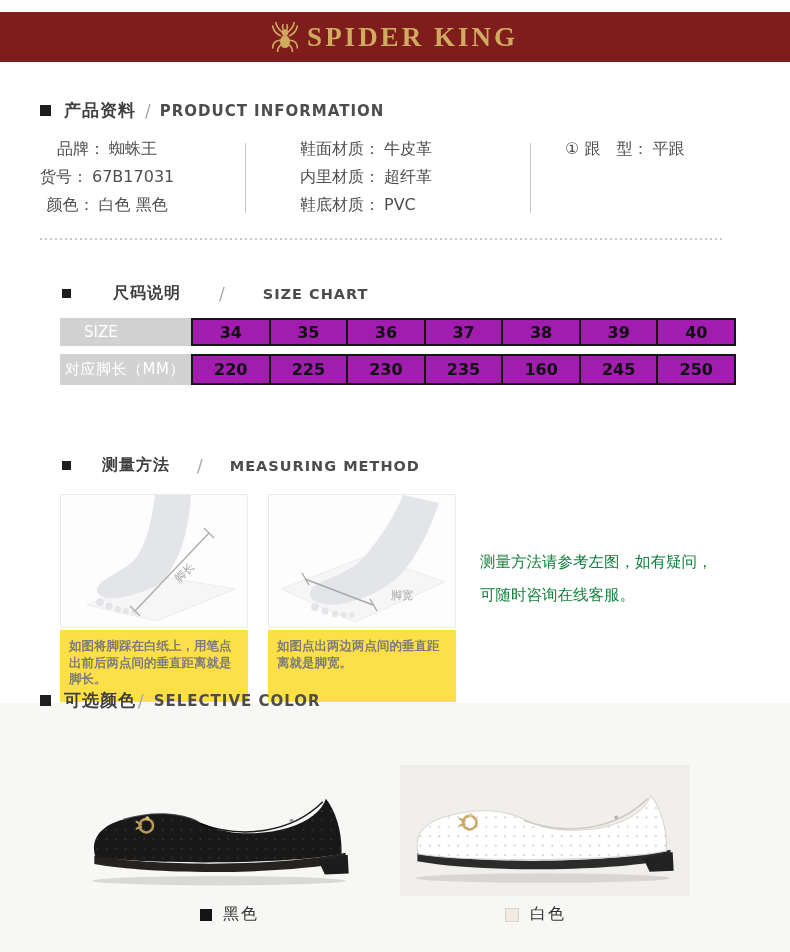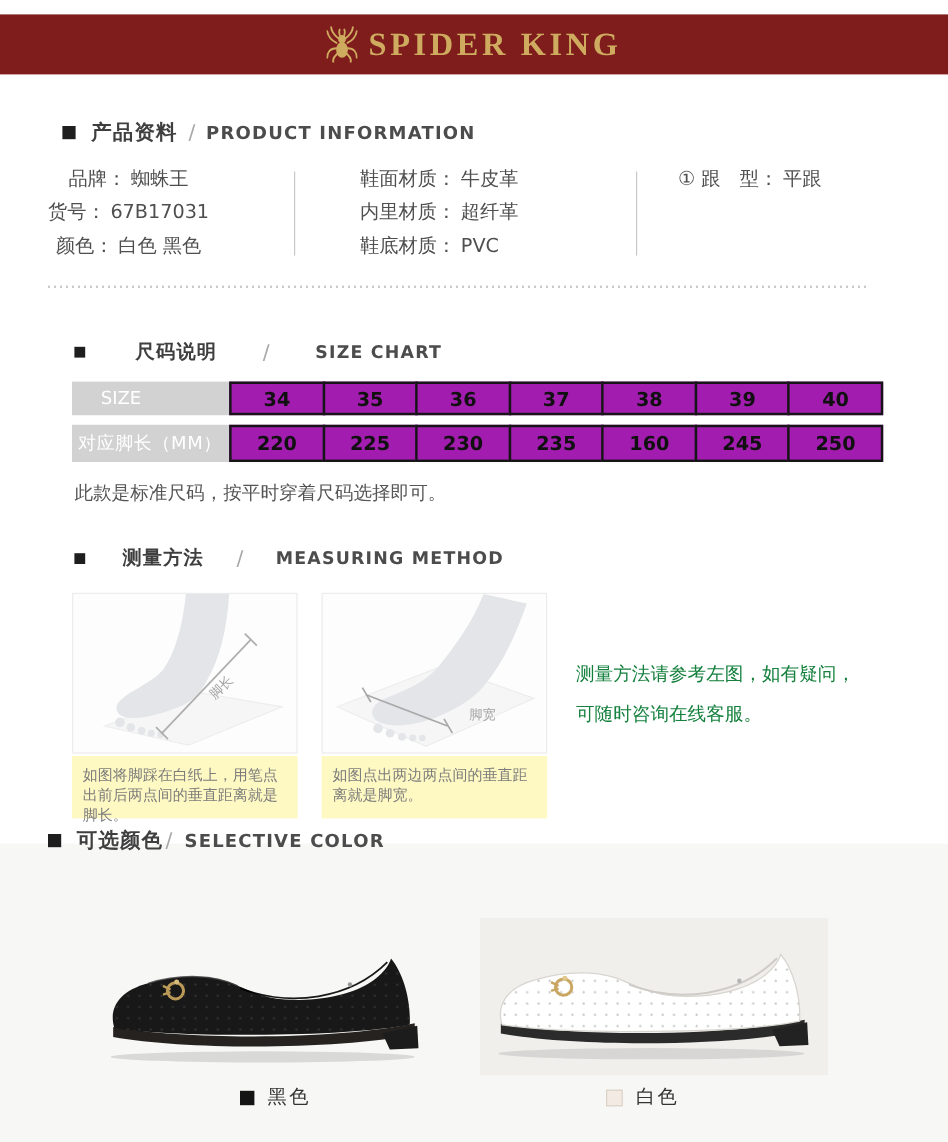--- a/index.html
+++ b/index.html
@@ -9,21 +9,21 @@
   .header-band{position:absolute;left:0;top:12px;width:790px;height:50px;background:#7f1d1d;
                display:flex;align-items:center;justify-content:center;gap:9px;}
   .logo-text{font-family:"Liberation Serif","DejaVu Serif",serif;font-size:27px;font-weight:600;
              letter-spacing:3px;color:#cfab5f;}
   
   .sec-head{position:absolute;display:flex;align-items:center;}
   .bullet{width:11px;height:11px;background:#1e1e1e;margin-right:13px;flex:0 0 auto;}
   .sec-head .zh{font-size:17px;font-weight:700;color:#3f3f3f;letter-spacing:1px;}
   .sec-head .slash{margin:0 9px;font-size:17px;color:#a8a8a8;}
   .sec-head .en{font-size:15px;font-weight:600;color:#4c4c4c;letter-spacing:1px;}
-  .sec1{left:52px;top:99px;}
+  .sec1{left:40px;top:99px;}
   .sec2{left:62px;top:283px;gap:29px;}
   .sec2 .bullet,.sec3 .bullet{width:9px;height:9px;}
   .sec2 .zh,.sec3 .zh{font-size:16px;}
   .sec2 .en,.sec3 .en{font-size:14.5px;}
   .sec3{left:62px;top:455px;gap:18px;}
   .sec4{left:40px;top:689px;}
   .sec4 .slash{margin:0 10px 0 2px;}
   
   .info-col{position:absolute;top:139px;}
   .info-col1{left:40px;text-align:center;}
@@ -44,22 +44,22 @@
   .trow2 .th{height:31px;line-height:31px;padding-left:5px;letter-spacing:0.5px;}
   .td{flex:1;background:#a21caf;border:2px solid #151515;margin-left:-2px;text-align:center;
       font-weight:700;color:#101010;font-size:16px;box-sizing:border-box;}
   .trow1 .td{height:28px;line-height:25px;}
   .trow2 .td{height:31px;line-height:28px;}
   .size-note{position:absolute;left:62px;top:401px;font-size:15.5px;color:#555;}
   
   .fig{position:absolute;width:188px;top:494px;}
   .fig1{left:60px;} .fig2{left:268px;}
   .fig-img{height:134px;background:#fdfdfd;border:1px solid #ececec;box-sizing:border-box;}
-  .fig-cap{margin-top:2px;height:52px;box-sizing:border-box;background:#fef9c3;color:#7c7c7c;
-           font-size:12.5px;line-height:16.5px;padding:8px 9px;}
+  .fig-cap{margin-top:2px;height:72px;box-sizing:border-box;background:#fde047;color:#7c7c7c;
+           font-size:12.5px;line-height:16.5px;padding:8px 9px;font-weight:bold;}
   .side-note{position:absolute;left:480px;top:546px;font-size:15.5px;color:#15803d;line-height:33px;}
   
   .bottom-band{position:absolute;left:0;top:703px;width:790px;height:249px;background:#f7f7f5;}
   .white-box{position:absolute;left:400px;top:765px;width:290px;height:131px;background:#f0efec;}
   .shoe{position:absolute;}
   .black-shoe{left:86px;top:781px;}
   .white-shoe{left:409px;top:774px;}
   .color-opt{position:absolute;top:904px;display:flex;align-items:center;}
   .opt-black{left:200px;} .opt-white{left:505px;}
   .swatch{width:12px;height:12px;margin-right:11px;flex:0 0 auto;}
@@ -154,21 +154,20 @@
       <div class="td">220</div>
       <div class="td">225</div>
       <div class="td">230</div>
       <div class="td">235</div>
       <div class="td">160</div>
       <div class="td">245</div>
       <div class="td">250</div>
     </div>
   </div>
 
-  <div class="size-note">此款是标准尺码，按平时穿着尺码选择即可。</div>
 
   <div class="sec-head sec3">
     <span class="bullet"></span>
     <span class="zh">测量方法</span>
     <span class="slash">/</span>
     <span class="en">MEASURING METHOD</span>
   </div>
 
   <div class="fig fig1">
     <div class="fig-img">

